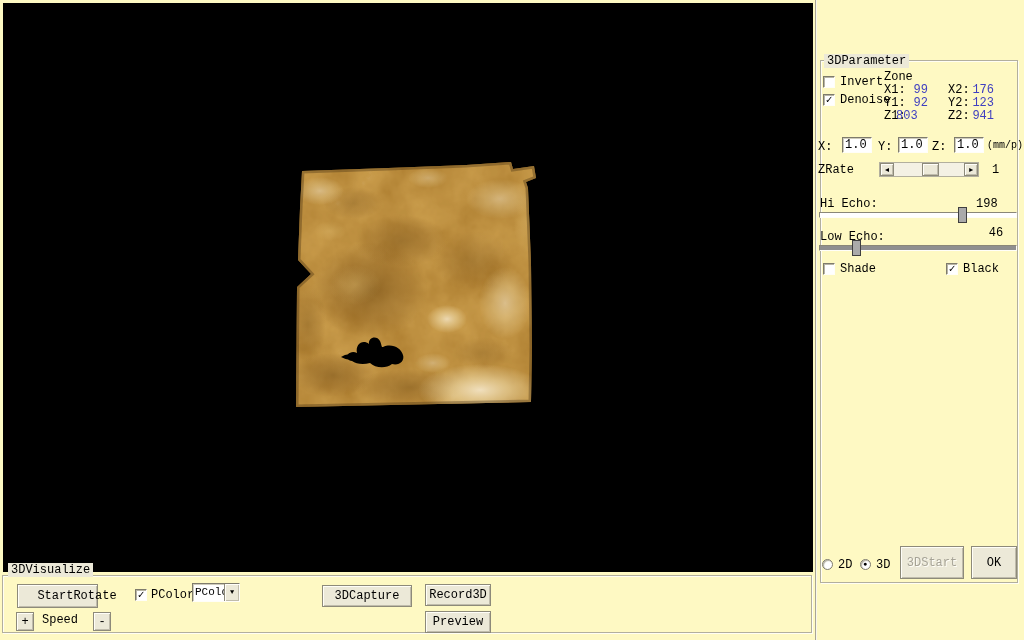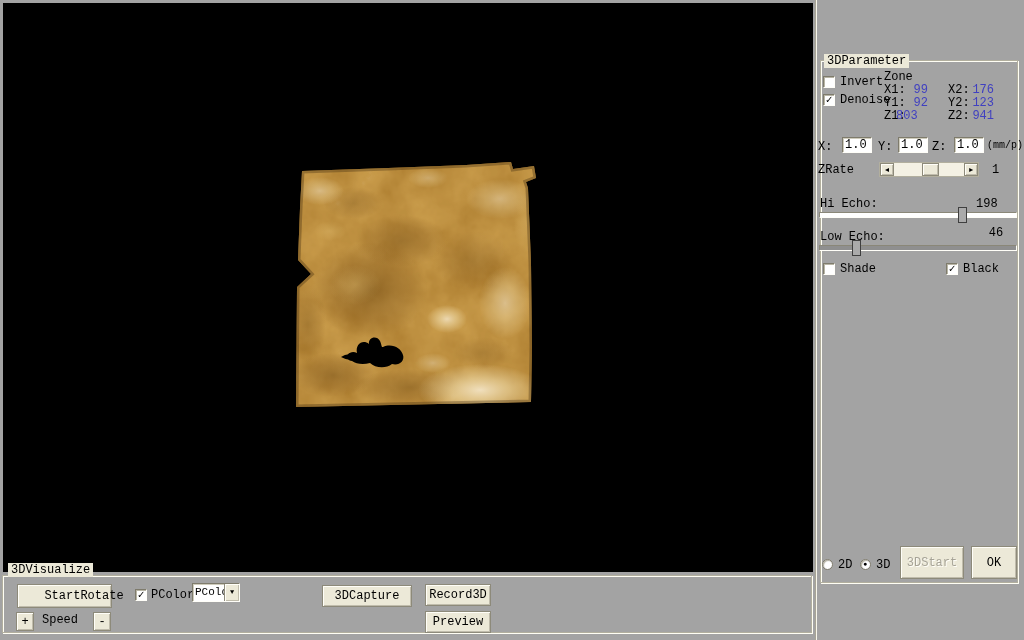--- a/index.html
+++ b/index.html
@@ -1,18 +1,18 @@
 <!DOCTYPE html>
 <html><head>
 <meta charset="utf-8">
 <style>
   * { margin:0; padding:0; box-sizing:border-box; }
   html,body { width:1024px; height:640px; }
   body { background:#ece9d8; font-family:"Liberation Mono","DejaVu Sans Mono",monospace; font-size:12px; color:#000; }
-  #win { position:relative; width:1024px; height:640px; background:#a3a3a3; overflow:hidden; }
+  #win { position:relative; width:1024px; height:640px; background:#fef9c3; overflow:hidden; }
 
   
   #viewport { position:absolute; left:3px; top:3px; width:810px; height:569px; background:#000; }
 
   
   .vdiv { position:absolute; left:815px; top:0; width:2px; height:640px;
           background:linear-gradient(to right,#a8a595 1px,#f8f6ec 1px); }
 
   
   .gbox { position:absolute; border:1px solid #b2af9e; box-shadow:inset 1px 1px 0 #fffef4, 1px 1px 0 #fffef4; }
@@ -194,21 +194,21 @@
   <span class="radio" style="left:860px; top:559px;">
       <span class="dot">●</span>
     </span>
   <span class="lbl" style="left:876px; top:558px;">3D</span>
   <button class="btn disabled" style="left:900px; top:546px; width:64px; height:33px;">3DStart</button>
   <button class="btn" style="left:971px; top:546px; width:46px; height:33px;">OK</button>
 
   <div class="gbox" style="left:2px; top:575px; width:810px; height:58px;"></div>
   <span class="glabel" style="left:8px; top:563px;text-align:right;">3DVisualize</span>
 
-  <button class="btn" style="left:17px; top:584px; width:95px; height:24px;padding-left:39px;">StartRotate</button>
+  <button class="btn" style="left:17px; top:584px; width:81px; height:24px;padding-left:39px;">StartRotate</button>
 
   <span class="cb" style="left:135px; top:589px;"><span>✓</span></span>
   <span class="lbl" style="left:151px; top:588px;">PColor</span>
 
   <div class="combo">
     <span class="txt">PColor</span>
     <span class="drop">▼</span>
   </div>
 
   <button class="btn" style="left:16px; top:612px; width:18px; height:19px;">+</button>

